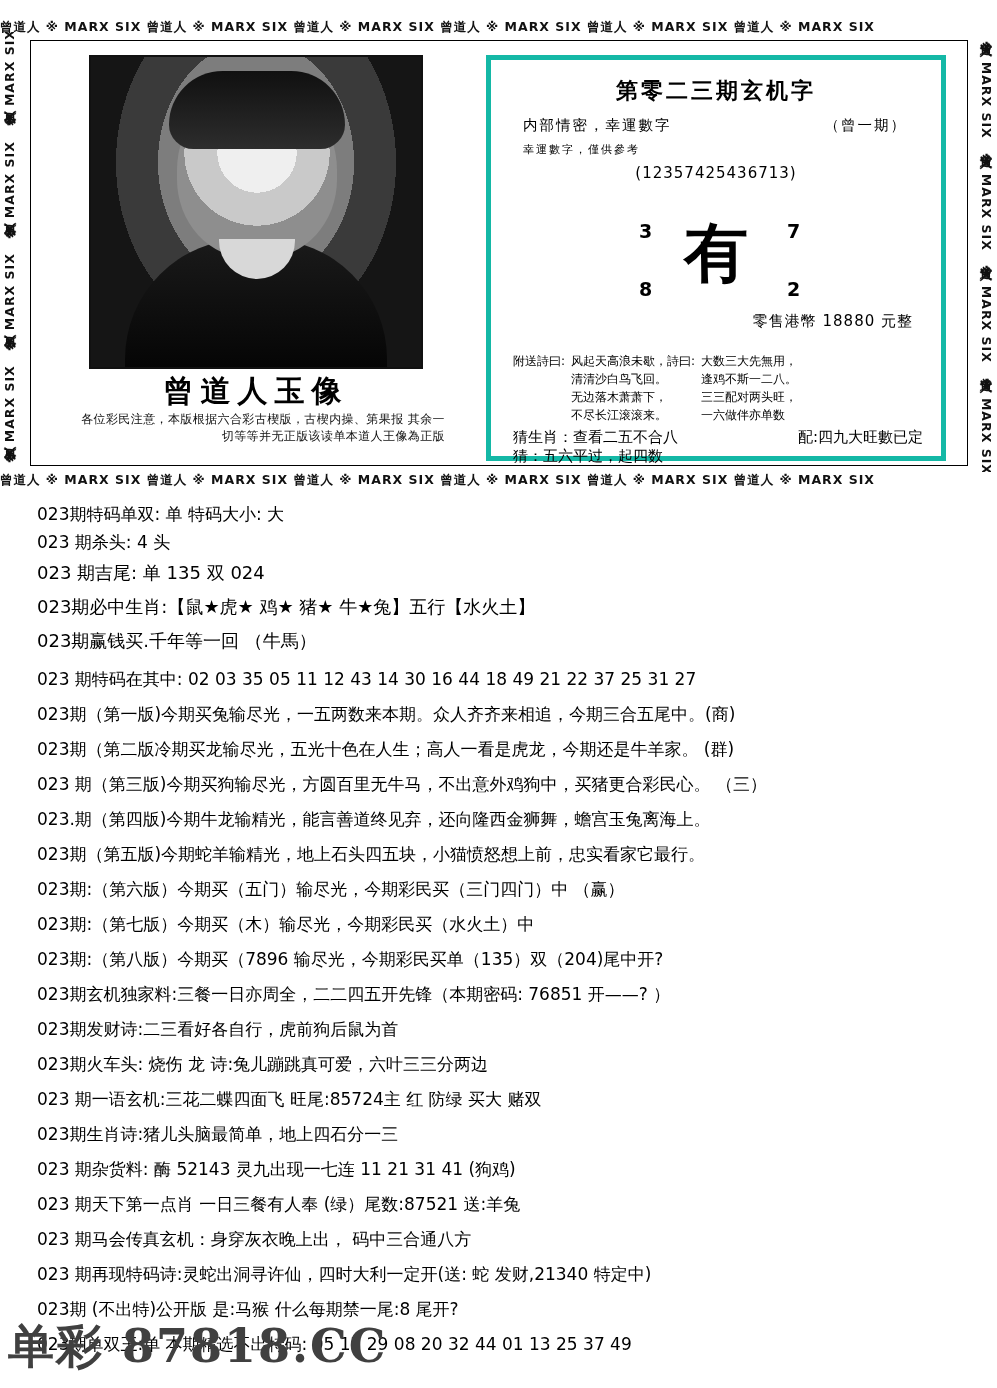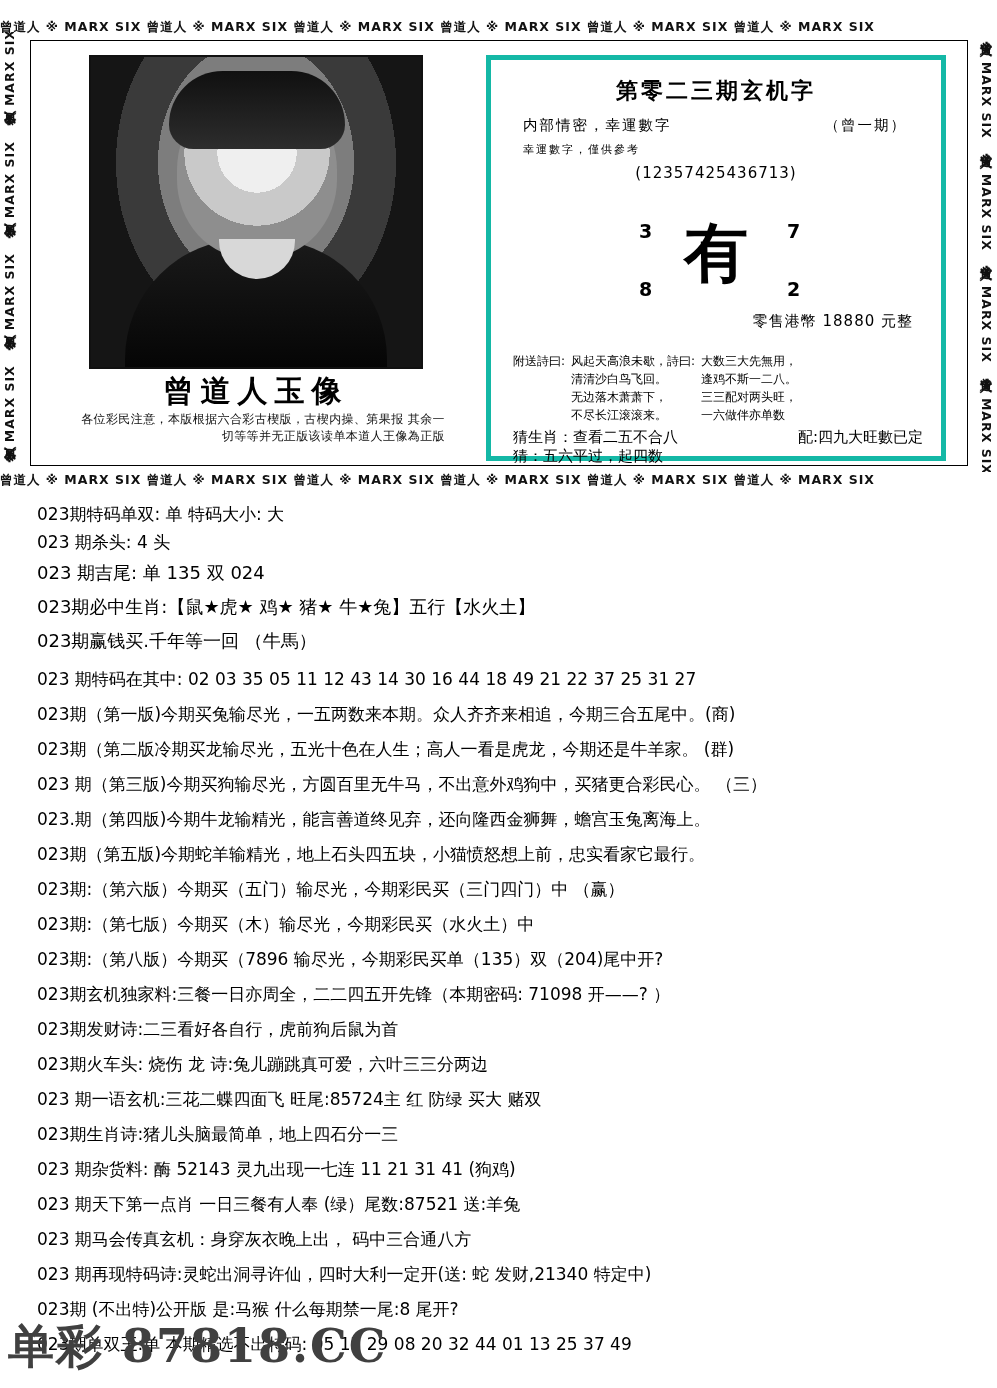--- a/index.html
+++ b/index.html
@@ -150,21 +150,21 @@
   <div class="line big">023期赢钱买.千年等一回 （牛馬）</div>
   <div class="line gap">023 期特码在其中: 02  03  35  05  11  12  43  14  30  16  44  18  49  21  22  37  25  31  27</div>
   <div class="line gap">023期（第一版)今期买兔输尽光，一五两数来本期。众人齐齐来相追，今期三合五尾中。(商)</div>
   <div class="line gap">023期（第二版冷期买龙输尽光，五光十色在人生；高人一看是虎龙，今期还是牛羊家。 (群)</div>
   <div class="line gap">023 期（第三版)今期买狗输尽光，方圆百里无牛马，不出意外鸡狗中，买猪更合彩民心。 （三）</div>
   <div class="line gap">023.期（第四版)今期牛龙输精光，能言善道终见弃，还向隆西金狮舞，蟾宫玉兔离海上。</div>
   <div class="line gap">023期（第五版)今期蛇羊输精光，地上石头四五块，小猫愤怒想上前，忠实看家它最行。</div>
   <div class="line gap">023期:（第六版）今期买（五门）输尽光，今期彩民买（三门四门）中 （赢）</div>
   <div class="line gap">023期:（第七版）今期买（木）输尽光，今期彩民买（水火土）中</div>
   <div class="line gap">023期:（第八版）今期买（7896 输尽光，今期彩民买单（135）双（204)尾中开?</div>
-  <div class="line gap">023期玄机独家料:三餐一日亦周全，二二四五开先锋（本期密码: 71098   开——? ）</div>
+  <div class="line gap">023期玄机独家料:三餐一日亦周全，二二四五开先锋（本期密码: 76851   开——? ）</div>
   <div class="line gap">023期发财诗:二三看好各自行，虎前狗后鼠为首</div>
   <div class="line gap">023期火车头: 烧伤 龙 诗:兔儿蹦跳真可爱，六叶三三分两边</div>
   <div class="line gap">023 期一语玄机:三花二蝶四面飞  旺尾:85724主 红 防绿 买大 赌双</div>
   <div class="line gap">023期生肖诗:猪儿头脑最简单，地上四石分一三</div>
   <div class="line gap">023 期杂货料: 酶     52143      灵九出现一七连   11  21  31 41 (狗鸡)</div>
   <div class="line gap">023 期天下第一点肖   一日三餐有人奉     (绿）尾数:87521  送:羊兔</div>
   <div class="line gap">023 期马会传真玄机：身穿灰衣晚上出，  码中三合通八方</div>
   <div class="line gap">023 期再现特码诗:灵蛇出洞寻许仙，四时大利一定开(送: 蛇 发财,21340    特定中)</div>
   <div class="line gap">023期 (不出特)公开版 是:马猴  什么每期禁一尾:8 尾开?</div>
   <div class="line gap">023期单双王:单   本期精选不出特码: 05 17 29 08 20 32 44 01 13 25 37 49</div>

